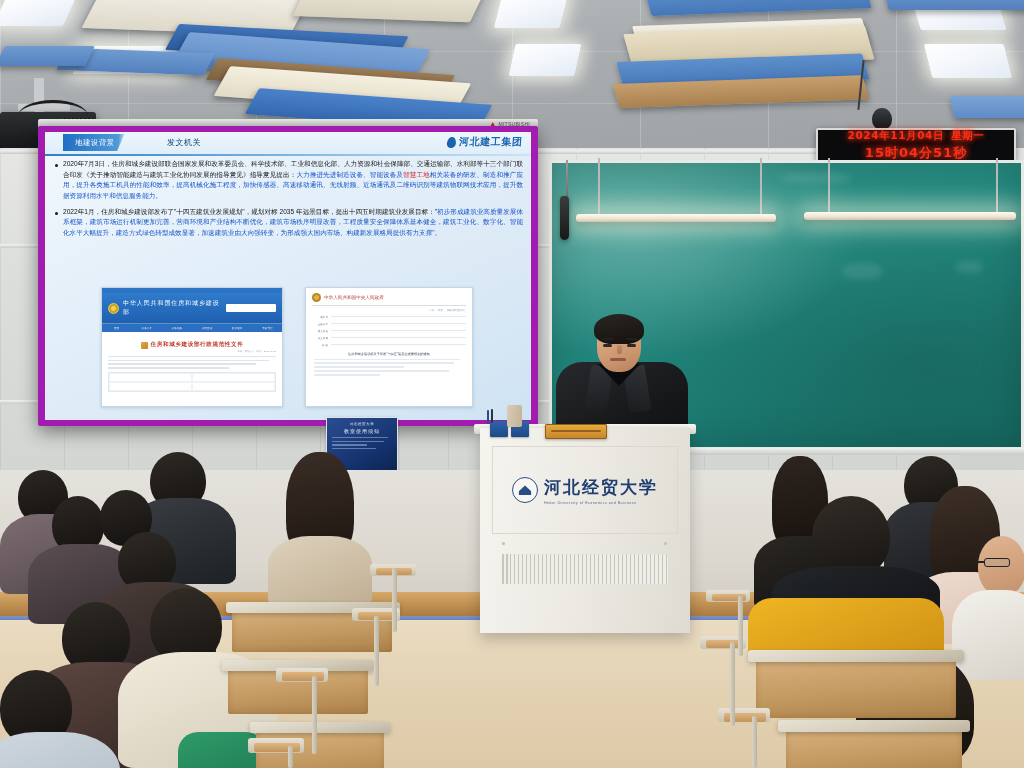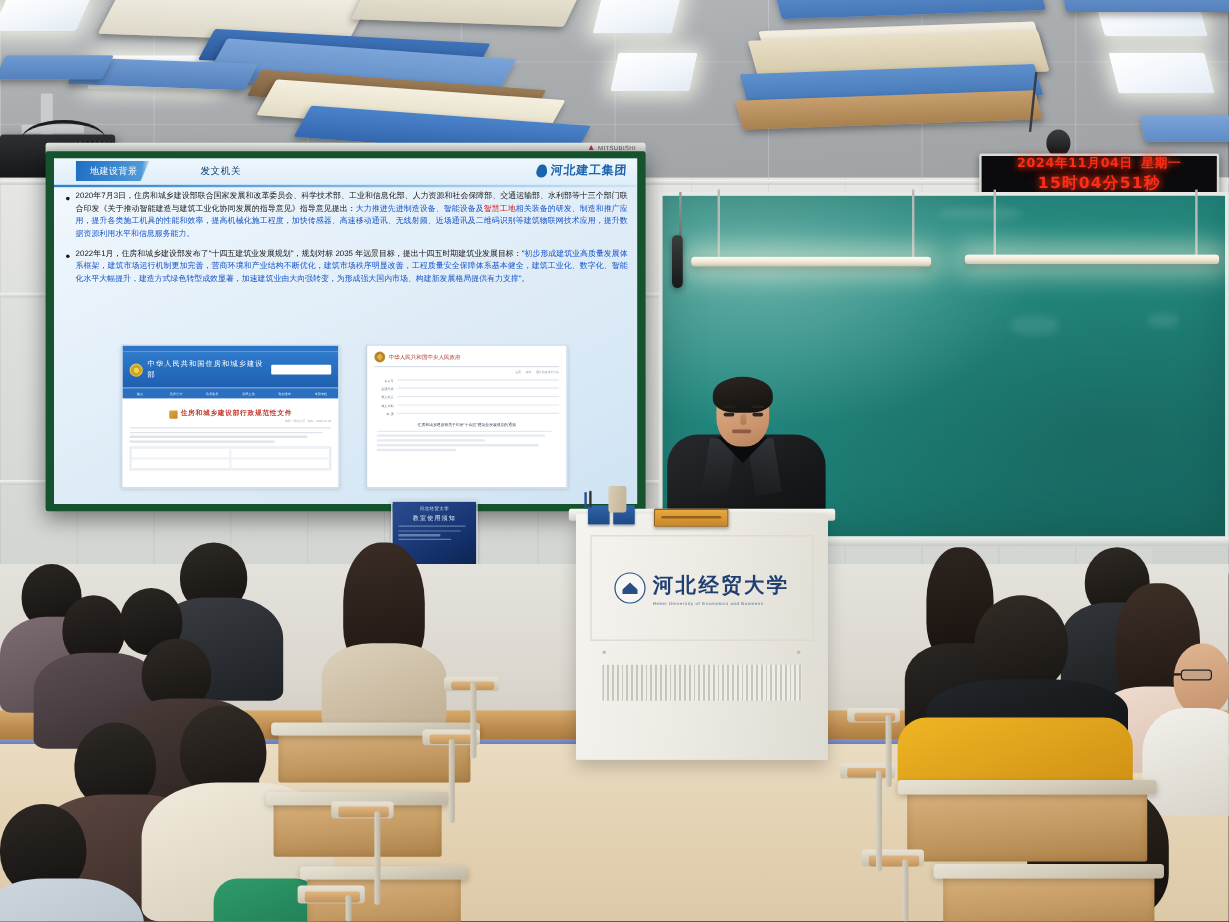--- a/index.html
+++ b/index.html
@@ -68,21 +68,21 @@
     background-size:64px 100%;
   }
   .wall-rail {
     position:absolute; left:0; width:1024px; height:4px;
     background:linear-gradient(180deg,#f4f5f2,#c8cbc7);
   }
 
   
   .screen-frame {
     position:absolute; left:38px; top:126px; width:500px; height:300px;
-    background:#14532d; border-radius:2px;
+    background:#a21caf; border-radius:2px;
     box-shadow:0 6px 18px rgba(0,0,0,.45);
   }
   .screen-header-bar {
     position:absolute; left:38px; top:119px; width:500px; height:10px;
     background:linear-gradient(180deg,#eceeea,#b9bcb8); border-radius:2px;
   }
   .screen-brand {
     position:absolute; right:8px; top:1px; font-size:5px; color:#555;
     letter-spacing:.3px; display:flex; align-items:center; gap:2px;
   }

